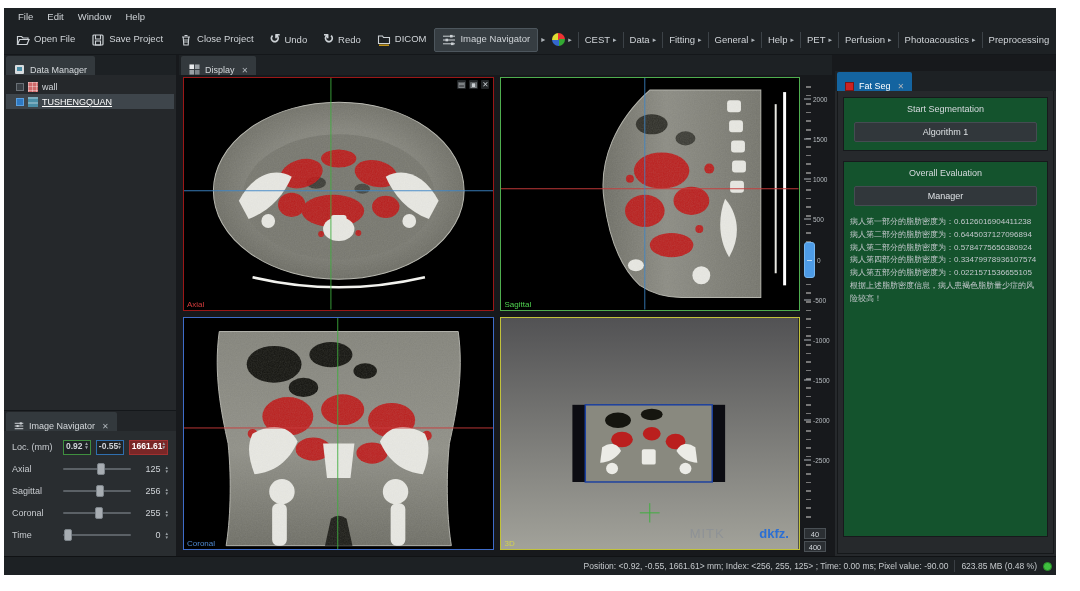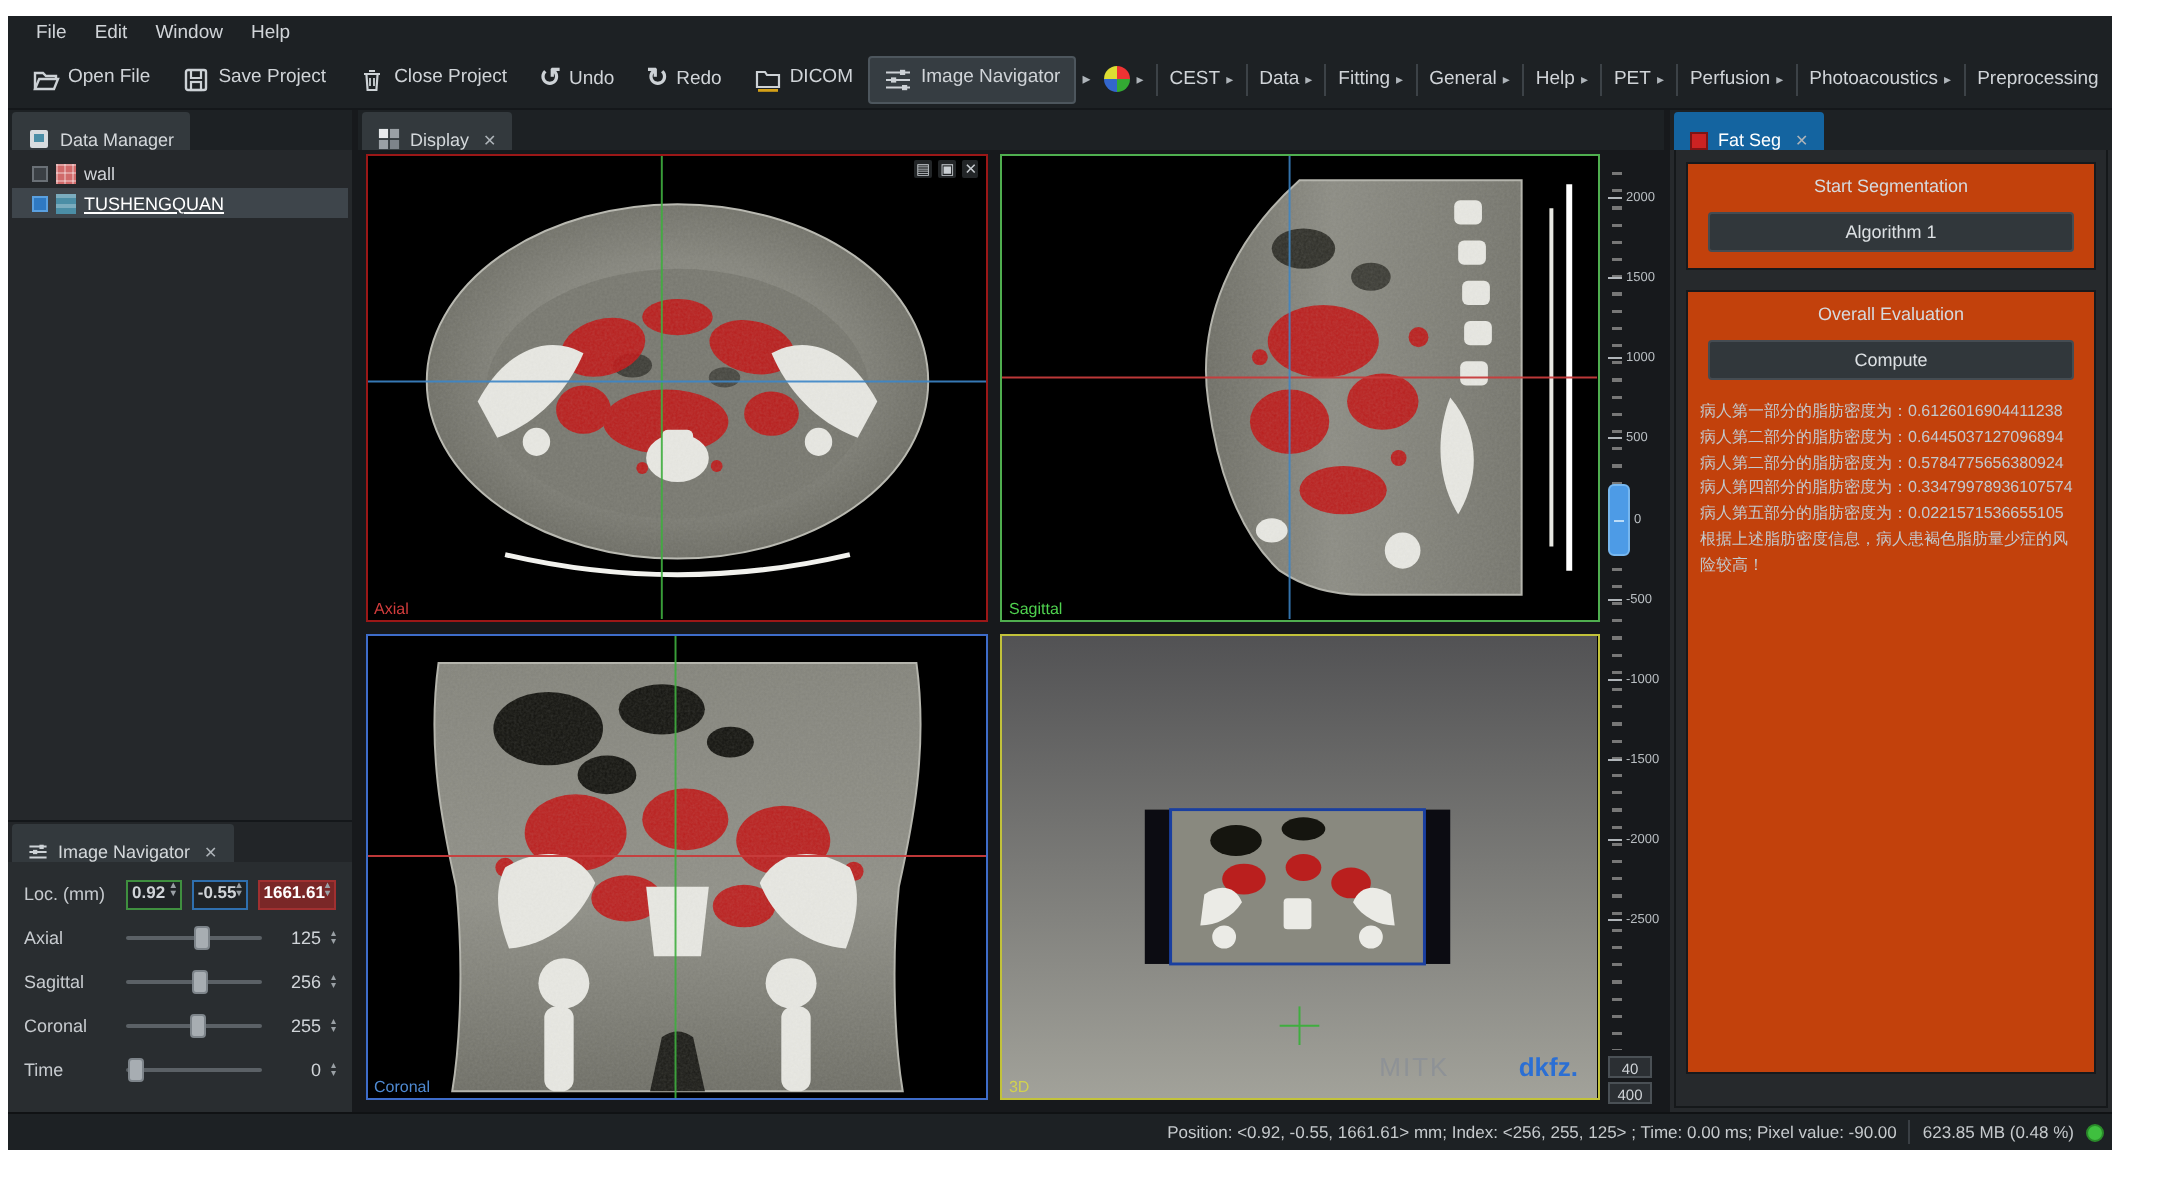--- a/index.html
+++ b/index.html
@@ -102,26 +102,26 @@
           font-size:6.5px; color:#b9bec2; transform:translateY(-50%); }
   .tick i { display:block; width:7px; height:1px; background:#b0b5b9; }
   .lw-handle { position:absolute; left:0; top:calc(40.5% - 18px); width:11px; height:36px;
                background:#4d9be6; border:1px solid #77b7ef; border-radius:3px; z-index:2; }
   .lw-handle::before { content:""; position:absolute; left:2px; right:2px; top:50%; height:1px; background:#bcdcf7; }
   .lw-vals { margin-top:3px; display:flex; flex-direction:column; gap:2px; align-items:flex-start; }
   .lw-box { min-width:22px; padding:0 2px; height:11px; line-height:11px; background:#2b2f33;
             border:1px solid #4a5055; font-size:7.5px; color:#d0d4d8; text-align:center; }
 
   
-  .right { width:221px; display:flex; flex-direction:column; background:#26292c; min-height:0; }
+  .right { width:221px; display:flex; flex-direction:column; background:#26292c; min-height:0;margin-top:16px; }
   .right .tabbar { background:#1d2124; }
   .redsq { width:9px; height:9px; background:#cc2222; border:1px solid #7d1414; }
   .right-body { flex:1; border:1px solid #15181a; border-top:none; margin:0 2px 2px 2px;
                 padding:6px 5px; display:flex; flex-direction:column; overflow:hidden; }
-  .group { border:1px solid #17191c; background:#c2410c; padding:6px 6px 8px 6px; margin-bottom:10px; }
+  .group { border:1px solid #17191c; background:#14532d; padding:6px 6px 8px 6px; margin-bottom:10px; }
   .group-header { text-align:center; font-size:9px; color:#d6dade; margin-bottom:8px; }
   .pbtn { display:block; width:96%; margin:0 auto; height:20px; background:#31373b;
           border:1px solid #454c52; border-radius:2px; color:#dce0e3; font-size:9px;
           font-family:"Liberation Sans", sans-serif; }
   .group.grow { flex:1; }
   .results { margin-top:10px; font-size:8px; line-height:1.6; color:#c3c8cc; }
   .results div { white-space:normal; }
 
   
   .statusbar { height:19px; background:#1d2124; border-top:1px solid #101214; display:flex;
@@ -625,21 +625,21 @@
           <span class="closex">✕</span>
         </div>
       </div>
       <div class="right-body">
         <div class="group">
           <div class="group-header">Start Segmentation</div>
           <button class="pbtn">Algorithm 1</button>
         </div>
         <div class="group grow">
           <div class="group-header">Overall Evaluation</div>
-          <button class="pbtn">Compute</button>
+          <button class="pbtn">Manager</button>
           <div class="results">
             <div>病人第一部分的脂肪密度为：0.6126016904411238</div>
             <div>病人第二部分的脂肪密度为：0.6445037127096894</div>
             <div>病人第二部分的脂肪密度为：0.5784775656380924</div>
             <div>病人第四部分的脂肪密度为：0.33479978936107574</div>
             <div>病人第五部分的脂肪密度为：0.0221571536655105</div>
             <div>根据上述脂肪密度信息，病人患褐色脂肪量少症的风险较高！</div>
           </div>
         </div>
       </div>

